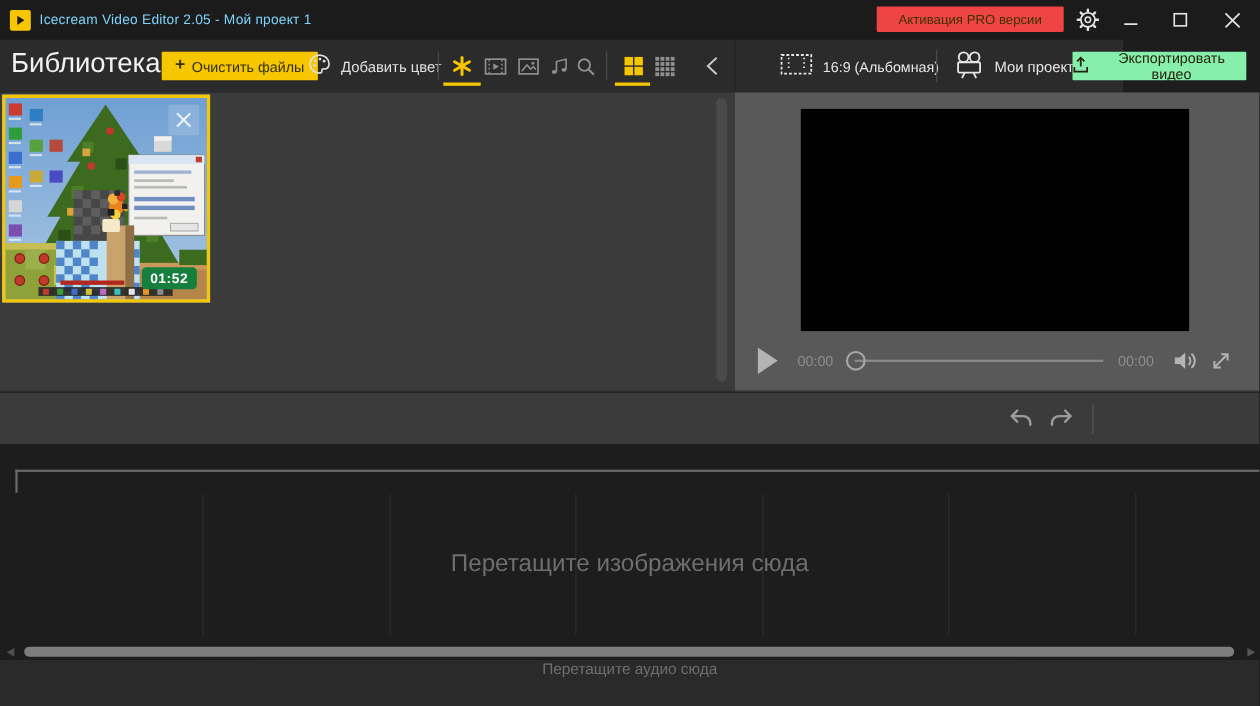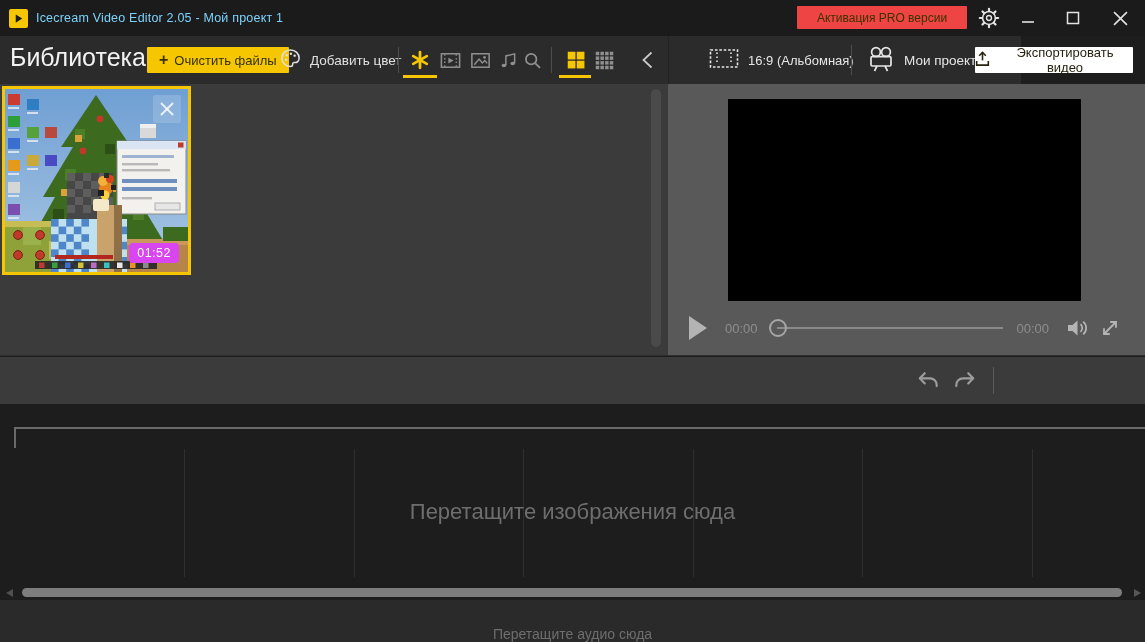--- a/index.html
+++ b/index.html
@@ -22,28 +22,28 @@
   .panel-title { position:absolute; left:10px; top:7px; font-size:25px; color:#f2f2f2; font-weight:400; }
   .add-files-btn { position:absolute; left:147px; top:11px; height:26px; padding:0 12px; background:#f6c700; border:none; border-radius:1px; font-size:13px; color:#333000; font-family:inherit; display:flex; align-items:center; gap:6px; cursor:pointer; }
   .add-files-btn .plus { font-size:16px; font-weight:bold; line-height:1; }
   .add-color { position:absolute; left:279px; top:9px; height:30px; display:flex; align-items:center; gap:8px; color:#e0e0e0; font-size:13.5px; cursor:pointer; }
   .tb-divider { position:absolute; top:11px; width:1px; height:26px; background:#4d4d4d; }
   .tb-icon { position:absolute; top:12px; width:24px; height:24px; display:flex; align-items:center; justify-content:center; cursor:pointer; }
   .tb-underline { position:absolute; top:39px; height:3px; background:#f6c700; }
   .chevron-collapse { position:absolute; left:638px; top:14px; width:18px; height:20px; display:flex; align-items:center; justify-content:center; cursor:pointer; }
   .aspect-group { position:absolute; left:709px; top:9px; height:30px; display:flex; align-items:center; gap:9px; color:#e6e6e6; font-size:13px; cursor:pointer; }
   .projects-group { position:absolute; left:866px; top:7px; height:34px; display:flex; align-items:center; gap:8px; color:#e6e6e6; font-size:13.5px; cursor:pointer; }
-  .export-btn { position:absolute; left:975px; top:11px; width:158px; height:26px; background:#ffffff; border:none; border-radius:1px; color:#272310; font-size:13px; font-family:inherit; display:flex; align-items:center; justify-content:center; gap:7px; cursor:pointer; }
+  .export-btn { position:absolute; left:975px; top:11px; width:158px; height:26px; background:#86efac; border:none; border-radius:1px; color:#272310; font-size:13px; font-family:inherit; display:flex; align-items:center; justify-content:center; gap:7px; cursor:pointer; }
 
   
   .library { position:absolute; left:0; top:84px; width:668px; height:272px; background:#3b3b3b; border-bottom:1px solid #2e2e2e; }
   .lib-scrollthumb { position:absolute; right:7px; top:5px; width:10px; height:258px; border-radius:5px; background:#4a4a4a; cursor:pointer; }
   .thumb-card { position:absolute; left:2px; top:2px; width:189px; height:189px; border:3px solid #f6c700; background:#7ea9d8; cursor:pointer; }
   .thumb-close { position:absolute; right:7px; top:6px; width:28px; height:28px; background:rgba(255,255,255,.16); border-radius:2px; display:flex; align-items:center; justify-content:center; cursor:pointer; }
-  .thumb-duration { position:absolute; right:9px; bottom:9px; background:#d946ef; color:#fff; font-size:12.5px; font-weight:normal; padding:3px 8px; border-radius:4px; letter-spacing:.5px; }
+  .thumb-duration { position:absolute; right:9px; bottom:9px; background:#15803d; color:#fff; font-size:12.5px; font-weight:bold; padding:3px 8px; border-radius:4px; letter-spacing:.5px; }
 
   .preview { position:absolute; left:668px; top:84px; width:477px; height:272px; background:#595959; border-bottom:1px solid #2e2e2e; }
   .video-screen { position:absolute; left:60px; top:15px; width:353px; height:202px; background:#000; }
   .player-controls { position:absolute; left:20px; right:22px; top:230px; height:28px; display:flex; align-items:center; }
   .play-btn { width:20px; height:24px; margin-right:17px; cursor:pointer; display:flex; align-items:center; }
   .time-label { color:#8d8d8d; font-size:13px; width:40px; }
   .seek { position:relative; flex:1; height:20px; margin:0 6px 0 4px; cursor:pointer; }
   .seek .track { position:absolute; left:8px; right:0; top:9px; height:1.5px; background:#8a8a8a; }
   .seek .knob { position:absolute; left:0; top:1px; width:18px; height:18px; border:2px solid #a6a6a6; border-radius:50%; background:transparent; }
   .time-total { text-align:right; margin-right:10px; }
@@ -62,21 +62,21 @@
   .ruler-tick { position:absolute; left:14px; top:23px; width:2px; height:21px; background:#6a6a6a; }
   .cells { position:absolute; left:0; right:0; top:43px; height:132px; }
   .cell-divider { position:absolute; top:2px; bottom:2px; width:1px; background:#2f2f2f; }
   .images-placeholder { position:absolute; left:0; right:0; top:95px; text-align:center; color:#6e6e6e; font-size:22px; }
   .h-scroll { position:absolute; left:0; right:0; top:184px; height:10px; }
   .h-scroll .thumb { position:absolute; left:22px; width:1100px; top:0; height:9px; border-radius:5px; background:#7d7d7d; cursor:pointer; }
   .h-scroll .arr-left { position:absolute; left:6px; top:1px; width:0; height:0; border-top:4px solid transparent; border-bottom:4px solid transparent; border-right:7px solid #4f4f4f; cursor:pointer; }
   .h-scroll .arr-right { position:absolute; right:4px; top:1px; width:0; height:0; border-top:4px solid transparent; border-bottom:4px solid transparent; border-left:7px solid #575757; cursor:pointer; }
 
   
-  .audio-zone { position:absolute; left:0; top:600px; width:1145px; height:42px; background:#2a2a2a; display:flex; align-items:flex-end; justify-content:center; color:#6e6e6e; font-size:14px; }
+  .audio-zone { position:absolute; left:0; top:600px; width:1145px; height:42px; background:#2a2a2a; display:flex; align-items:flex-start; justify-content:center; color:#6e6e6e; font-size:14px; }
 </style>
 </head>
 <body>
 
 <div class="window">
 
   <div class="titlebar">
     <div class="app-logo">
       <svg width="11" height="11" viewBox="0 0 12 12">
           <polygon points="3,1.5 10,6 3,10.5" fill="#1b1b1b"></polygon>

